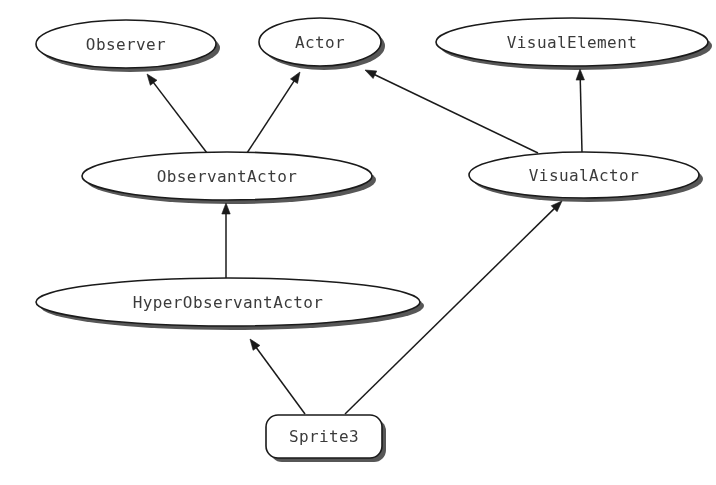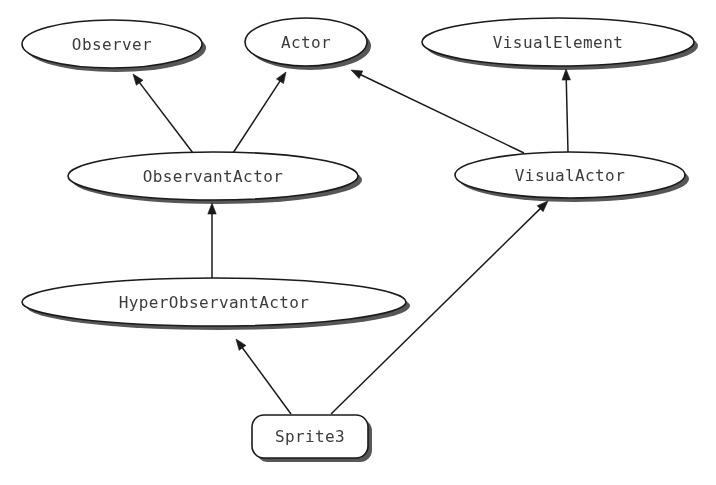--- a/index.html
+++ b/index.html
@@ -11,20 +11,21 @@
     width: 716px;
     height: 485px;
     overflow: hidden;
     font-family: "DejaVu Sans Mono", "Liberation Mono", monospace;
   }
   #diagram-root {
     position: relative;
     width: 652px;
     height: 485px;
     background: #ffffff;
+    padding-left: 14px;
   }
   svg#uml-canvas {
     display: block;
     width: 716px;
     height: 485px;
   }
   .node-shape {
     fill: #ffffff;
     stroke: #1a1a1a;
     stroke-width: 1.6;

